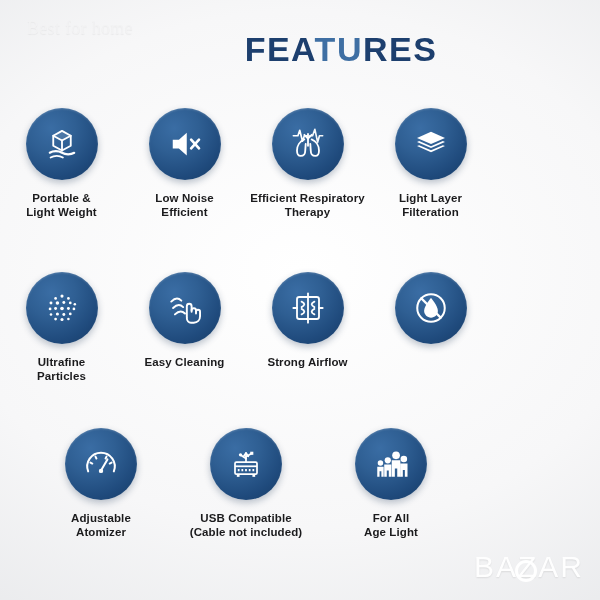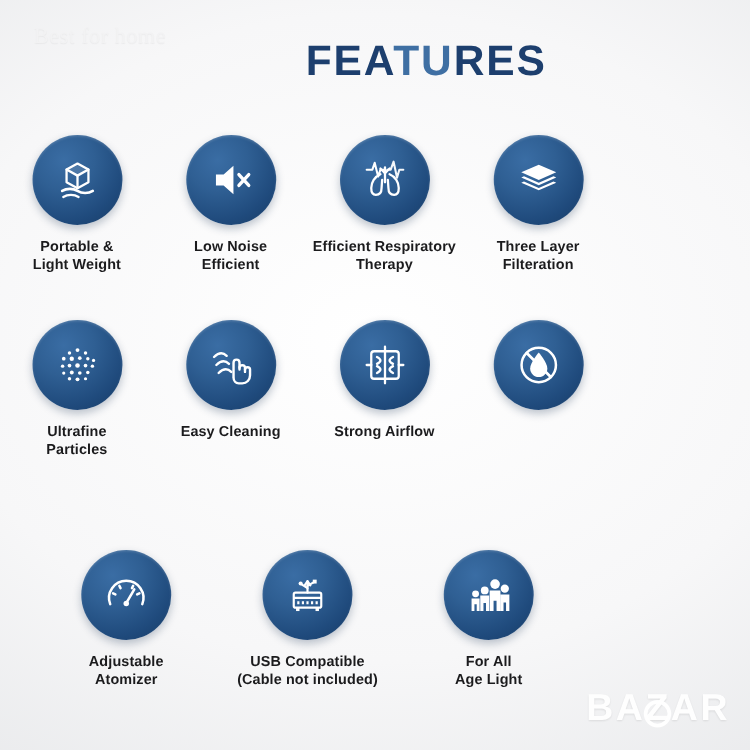--- a/index.html
+++ b/index.html
@@ -52,22 +52,22 @@
 
   
   .row {
     position: absolute;
     left: 0;
     width: 492px;
     display: flex;
     justify-content: center;
   }
   #row-1 { top: 108px; }
-  #row-2 { top: 256px; }
-  #row-3 { top: 440px; align-items: center; }
+  #row-2 { top: 272px; }
+  #row-3 { top: 428px; align-items: center; }
 
   .feature {
     width: 145px;
     display: flex;
     flex-direction: column;
     align-items: center;
   }
   .circle {
     width: 72px;
     height: 72px;
@@ -88,21 +88,21 @@
     color: #1b1b1d;
     letter-spacing: 0.1px;
     white-space: pre-line;
   }
   
   #watermark-bottom {
     position: absolute;
     right: 16px;
     bottom: 16px;
     font-size: 30px;
-    font-weight: bold;
+    font-weight: normal;
     color: #ffffff;
     letter-spacing: 2px;
     opacity: 0.95;
     text-shadow: 0 1px 2px rgba(0,0,0,0.10);
     user-select: none;
   }
   #wm-circle {
     position: absolute;
     right: 63px;
     bottom: 18px;
@@ -186,21 +186,21 @@
         <span>
           <svg width="42" height="42" viewBox="0 0 48 48">
             <g fill="#ffffff">
               <path d="M24 10 L40 17 L24 24 L8 17 Z"></path>
               <path d="M24 26.5 L37.5 20.6 L40 21.7 L24 28.7 L8 21.7 L10.5 20.6 Z"></path>
               <path d="M24 31.2 L37.5 25.3 L40 26.4 L24 33.4 L8 26.4 L10.5 25.3 Z"></path>
             </g>
           </svg>
         </span>
       </div>
-      <div class="caption">Three Layer
+      <div class="caption">Light Layer
 Filteration</div>
     </div>
 
   </div>
 
   <div class="row" id="row-2">
 
     <div class="feature">
       <div class="circle">
         <span>

